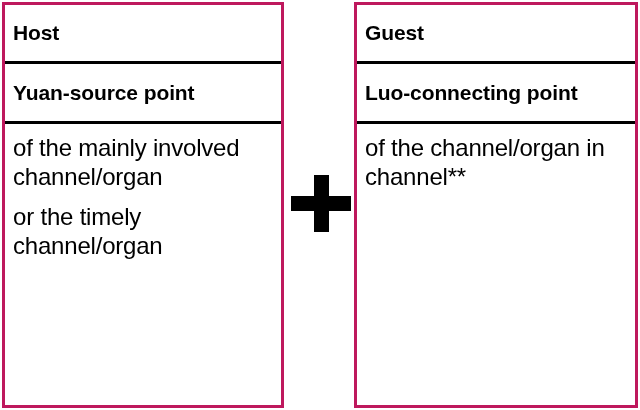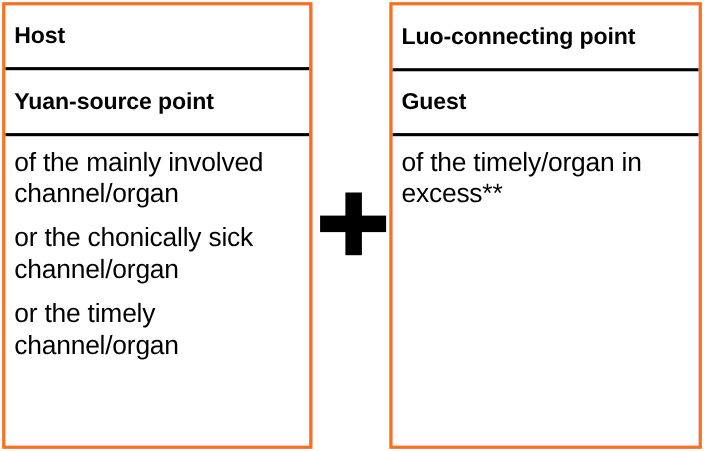--- a/index.html
+++ b/index.html
@@ -19,22 +19,22 @@
     position: relative;
     width: 640px;
     height: 410px;
     background: #ffffff;
   }
 
   
   .table {
     position: absolute;
     box-sizing: border-box;
-    border: 3px solid #f97316;
-    background: #f0abfc;
+    border: 3px solid #be185d;
+    background: #a3a3a3;
   }
   .table-host {
     left: 2px;
     top: 2px;
     width: 282px;
     height: 406px;
   }
   .table-guest {
     left: 354px;
     top: 2px;
@@ -118,40 +118,39 @@
     <div class="row row-header">
       <div class="cell-title">Host</div>
     </div>
 
     <div class="row row-subheader">
       <div class="cell-title">Yuan-source point</div>
     </div>
 
     <div class="row row-body">
       <p class="para">of the mainly involved channel/organ</p>
-      <p class="para">or the chonically sick channel/organ</p>
       <p class="para">or the timely channel/organ</p>
     </div>
 
   </div>
 
   <div class="plus">
     <div class="plus-h"></div>
     <div class="plus-v"></div>
   </div>
 
   <div class="table table-guest">
 
+    <div class="row row-header">
+      <div class="cell-title">Guest</div>
+    </div>
+
     <div class="row row-subheader">
       <div class="cell-title">Luo-connecting point</div>
     </div>
 
-    <div class="row row-header">
-      <div class="cell-title">Guest</div>
-    </div>
-
     <div class="row row-body">
-      <p class="para">of the timely/organ in excess**</p>
+      <p class="para">of the channel/organ in channel**</p>
     </div>
 
   </div>
 
 </div>
 
 </body></html>

